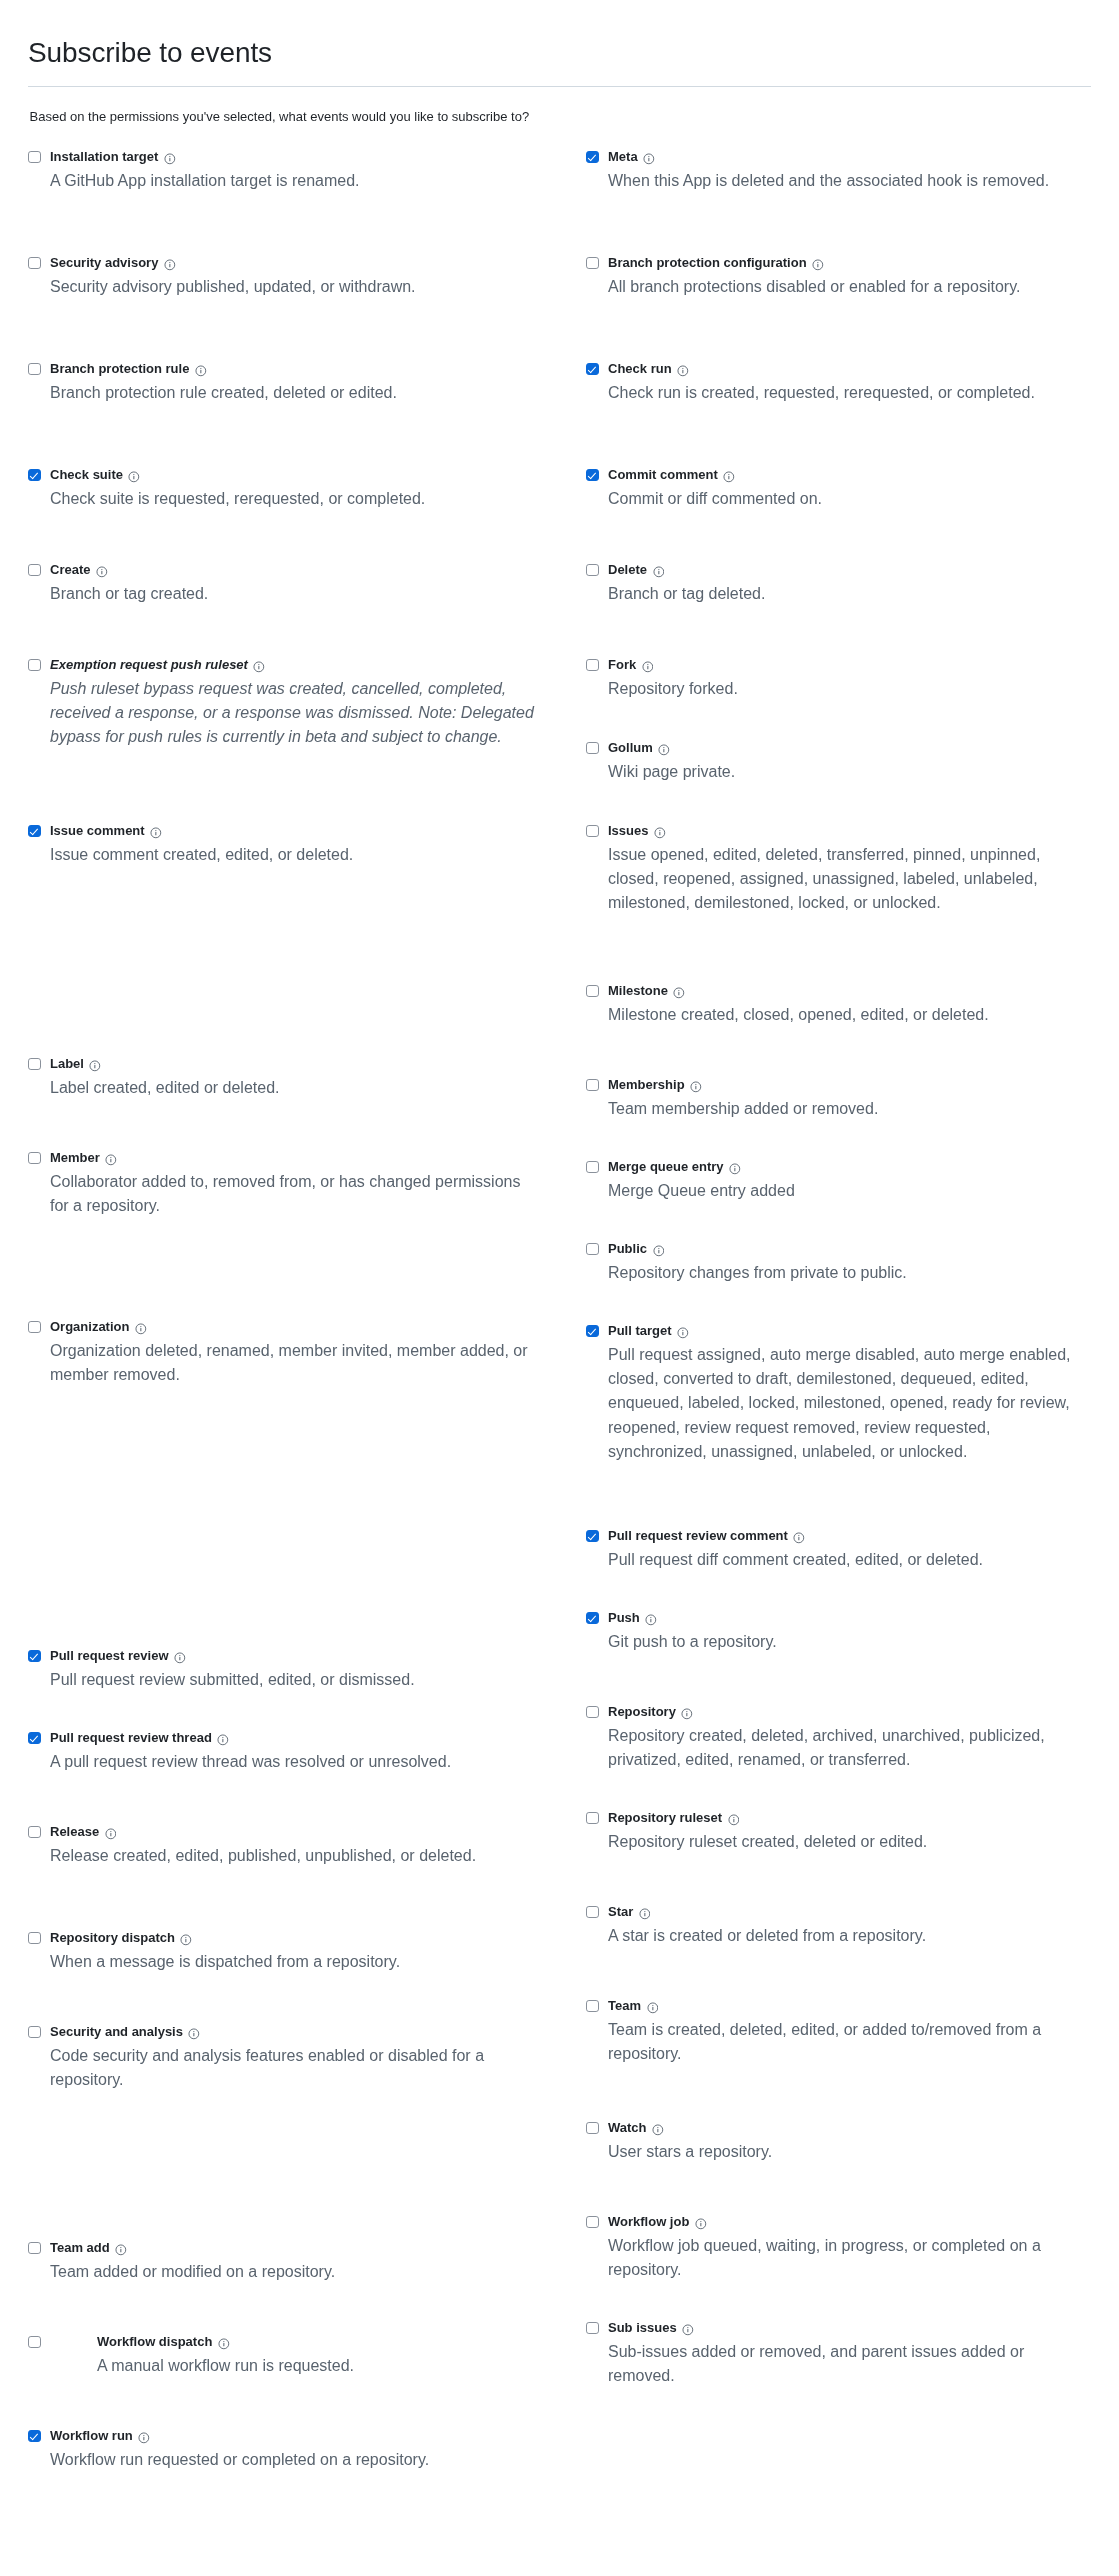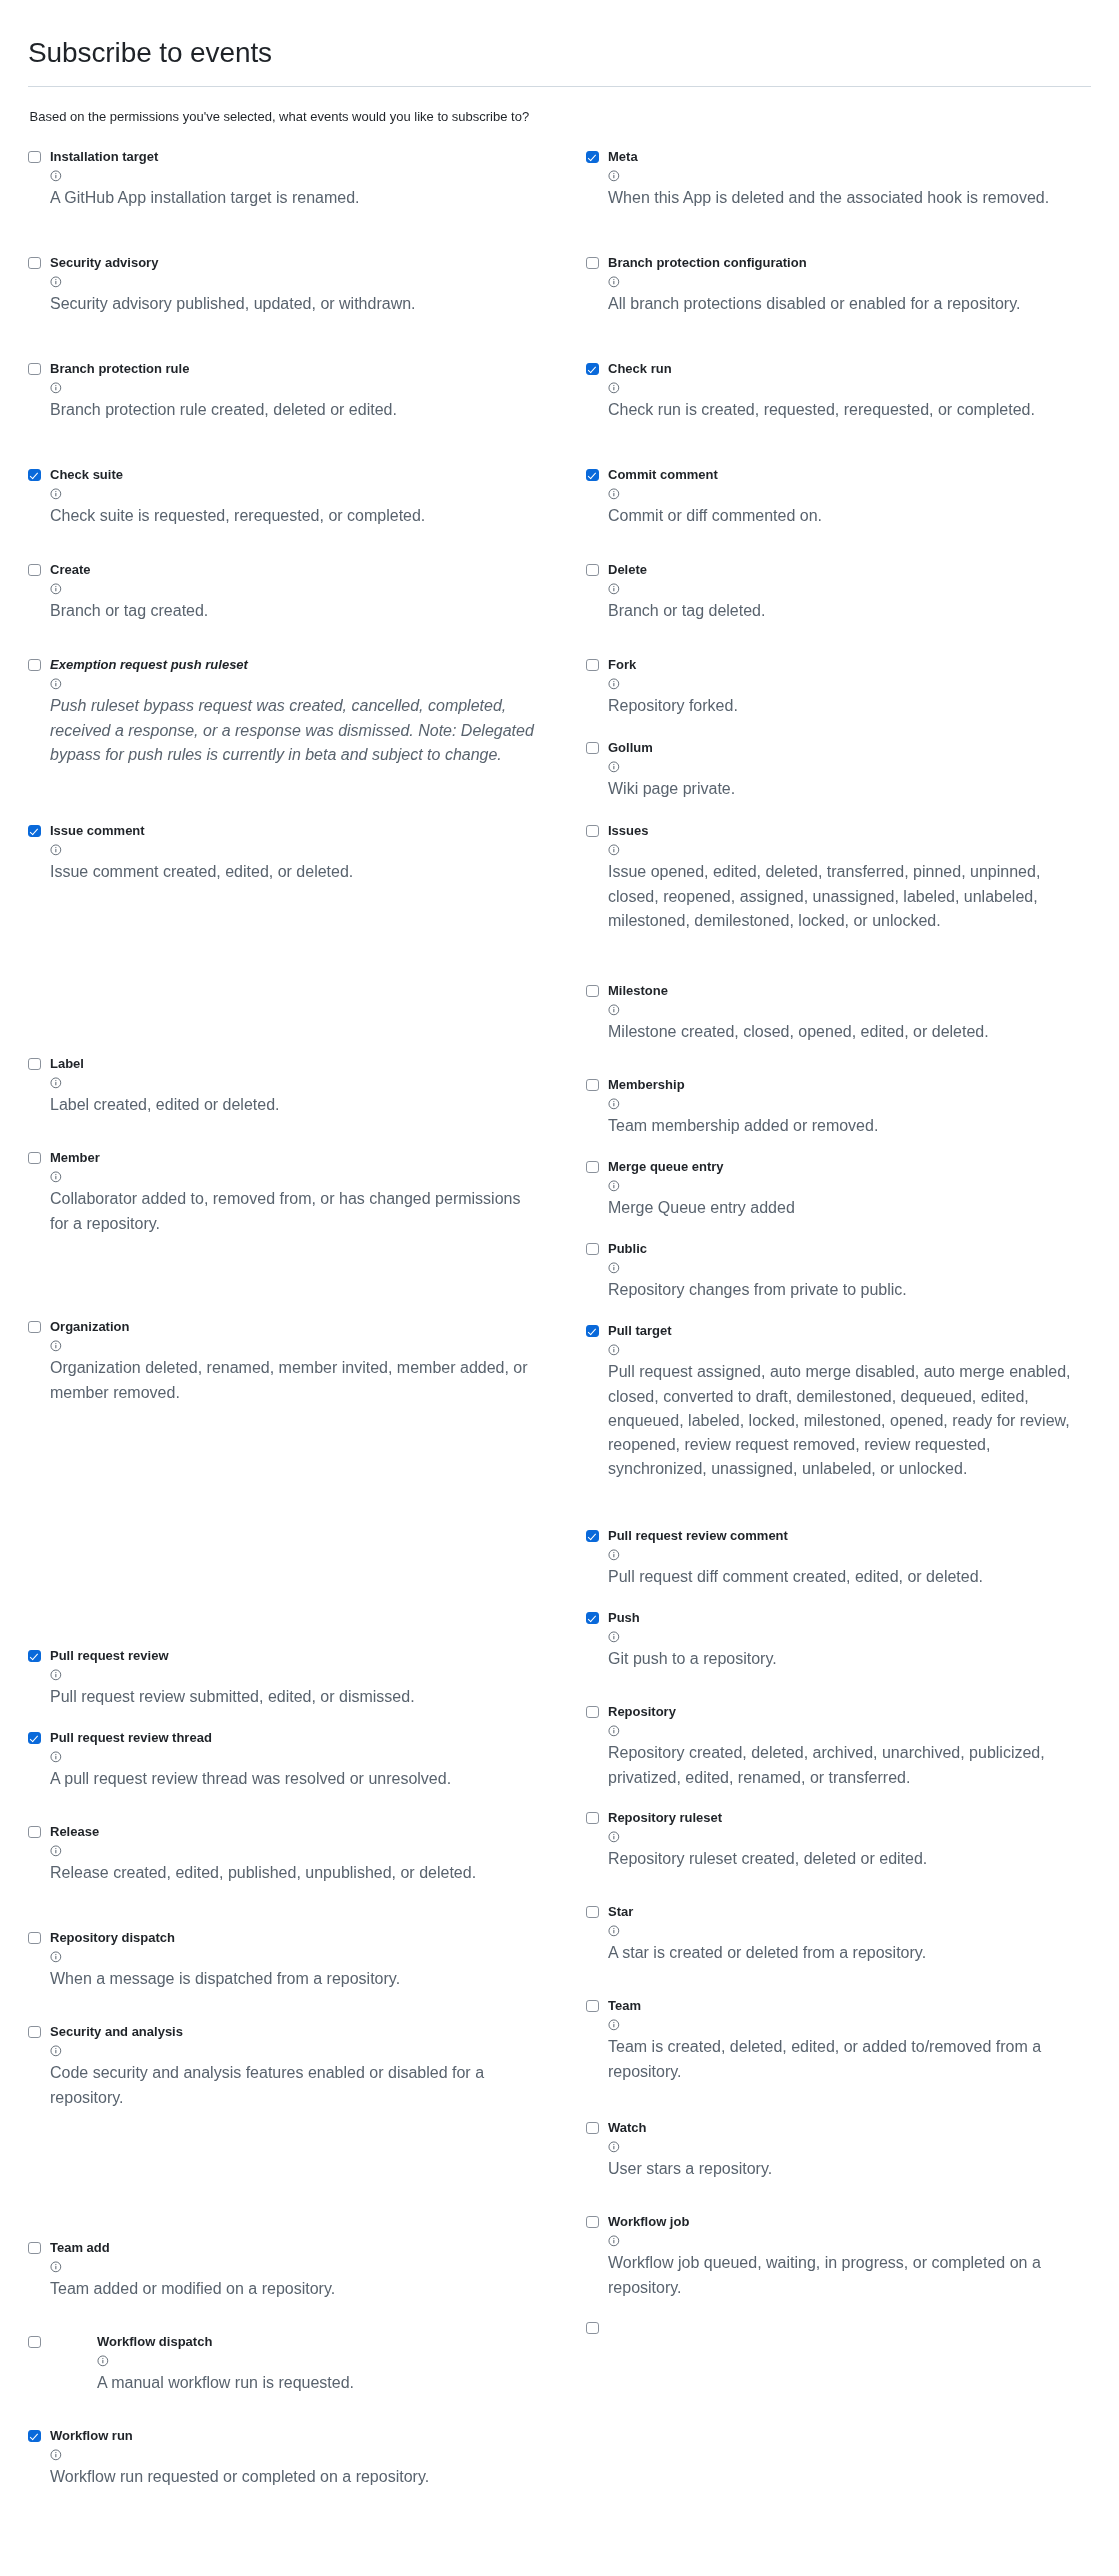--- a/index.html
+++ b/index.html
@@ -81,24 +81,23 @@
     height: 6.6px;
     border: solid #ffffff;
     border-width: 0 1.5px 1.5px 0;
     transform: rotate(42deg);
   }
   .event-main {
     padding-left: 0px;
   }
   .event-head {
     display: flex;
-    align-items: flex-start;
+    align-items: flex-end;
     gap: 5.1px;
     line-height: 1.2;
-    flex-direction: column;
   }
   .event-label {
     font-size: 13px;
     font-weight: 700;
     color: #1f2328;
     line-height: 1.25;
   }
   .info-icon {
     display: inline-flex;
     width: 12.5px;
@@ -750,18 +749,31 @@
                   <rect x="7.3" y="6.8" width="1.4" height="4.6" rx="0.6" fill="currentColor"></rect>
                   <circle cx="8" cy="4.85" r="0.85" fill="currentColor"></circle>
                 </svg>
               </span>
             </div>
             <div class="event-desc">Workflow job queued, waiting, in progress, or completed on a repository.</div>
           </div>
         </div>
         <div class="event-item" style="min-height: 94px;">
           <div class="cbox-cell"><span class="cbox" role="checkbox" aria-checked="false"></span></div>
+          <div class="event-main">
+            <div class="event-head">
+              <span class="event-label">Sub issues</span>
+              <span class="info-icon">
+                <svg width="11.7" height="11.7" viewBox="0 0 16 16" fill="none" aria-hidden="true">
+                  <circle cx="8" cy="8" r="6.7" stroke="currentColor" stroke-width="1.25"></circle>
+                  <rect x="7.3" y="6.8" width="1.4" height="4.6" rx="0.6" fill="currentColor"></rect>
+                  <circle cx="8" cy="4.85" r="0.85" fill="currentColor"></circle>
+                </svg>
+              </span>
+            </div>
+            <div class="event-desc">Sub-issues added or removed, and parent issues added or removed.</div>
+          </div>
         </div>
       </div>
   </div>
 
 </div>
 
 
 </body></html>

